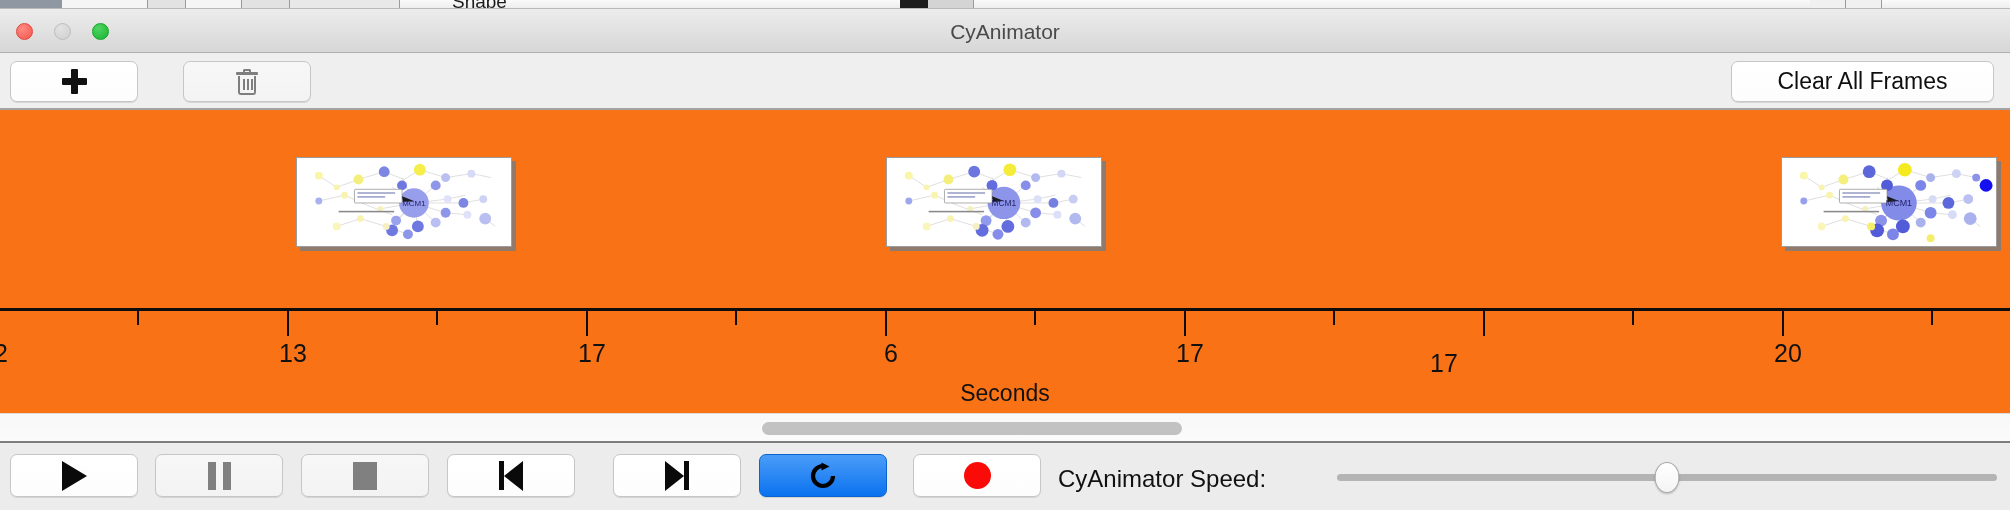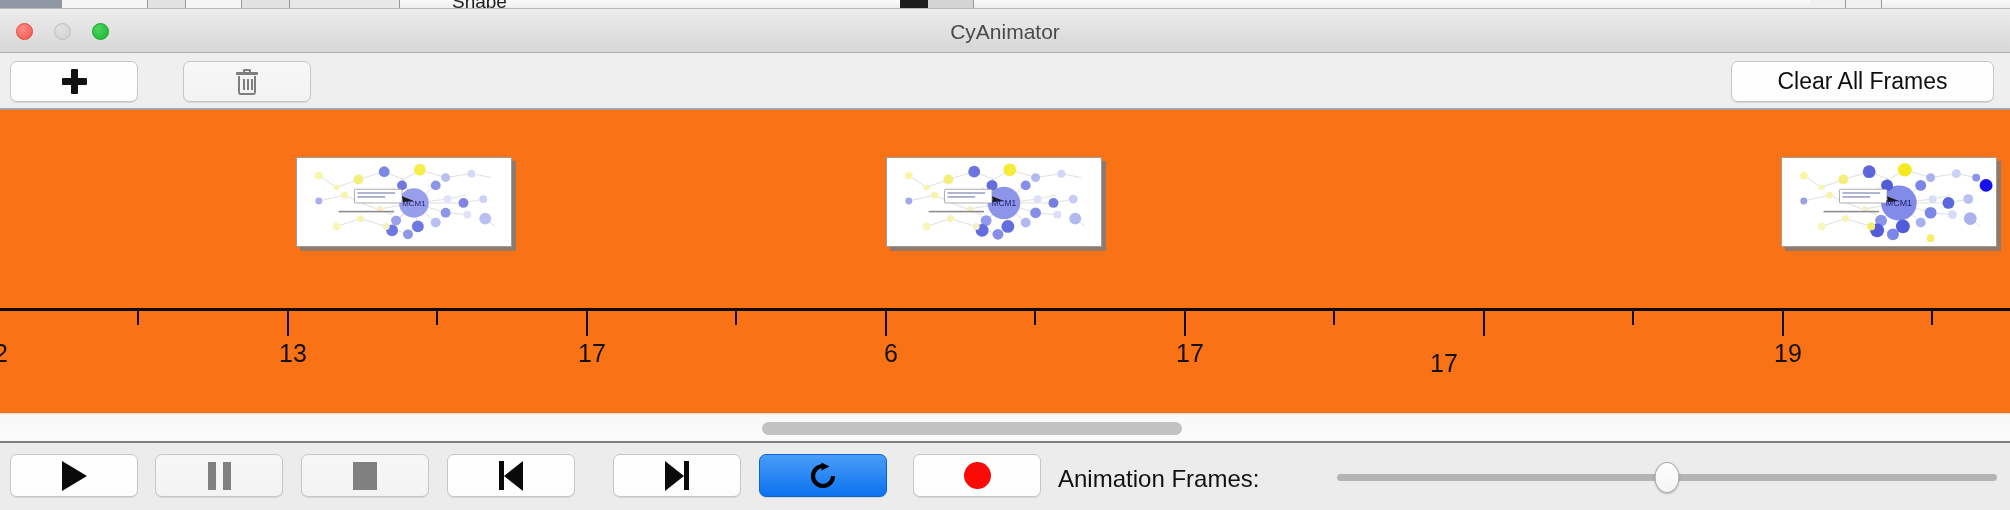--- a/index.html
+++ b/index.html
@@ -442,22 +442,23 @@
     <div class="tick minor" style="left:1333px;"></div>
     <div class="tick minor" style="left:1632px;"></div>
     <div class="tick minor" style="left:1931px;"></div>
 
     <div class="tlabel" style="left:-6px;">12</div>
     <div class="tlabel" style="left:293px;">13</div>
     <div class="tlabel" style="left:592px;">17</div>
     <div class="tlabel" style="left:891px;">6</div>
     <div class="tlabel" style="left:1190px;">17</div>
     <div class="tlabel" style="left:1444px;margin-top:10px;">17</div>
-    <div class="tlabel" style="left:1788px;">19</div>
-
+    <div class="tlabel" style="left:1788px;">20</div>
+
+    <div id="axis-title">Seconds</div>
   </div>
 </div>
 
 <div id="hscroll">
   <div id="hscroll-thumb" style="left: 762px; width: 420px;"></div>
 </div>
 
 <div id="playbar">
   <div id="play-btn" class="pbtn enabled">
     <span class="ic-play"></span>
@@ -488,18 +489,18 @@
       <svg viewBox="0 0 30 30" width="30" height="30">
         <path d="M15 5 A10 10 0 1 0 25 15" fill="none" stroke="#000" stroke-width="4.2" stroke-linecap="butt"></path>
         <path d="M13.5 1.5 L21.5 5.5 L13.5 9.5 Z" fill="#000"></path>
       </svg>
     </span>
   </div>
   <div id="rec-btn" class="pbtn enabled">
     <span class="ic-rec"></span>
   </div>
 
-  <div id="speed-label">Animation Frames:</div>
+  <div id="speed-label">CyAnimator Speed:</div>
   <div id="speed-slider">
     <div class="trk"></div>
     <div class="thumb" id="speed-thumb" style="left: 50%;"></div>
   </div>
 </div>
 
 </body></html>

